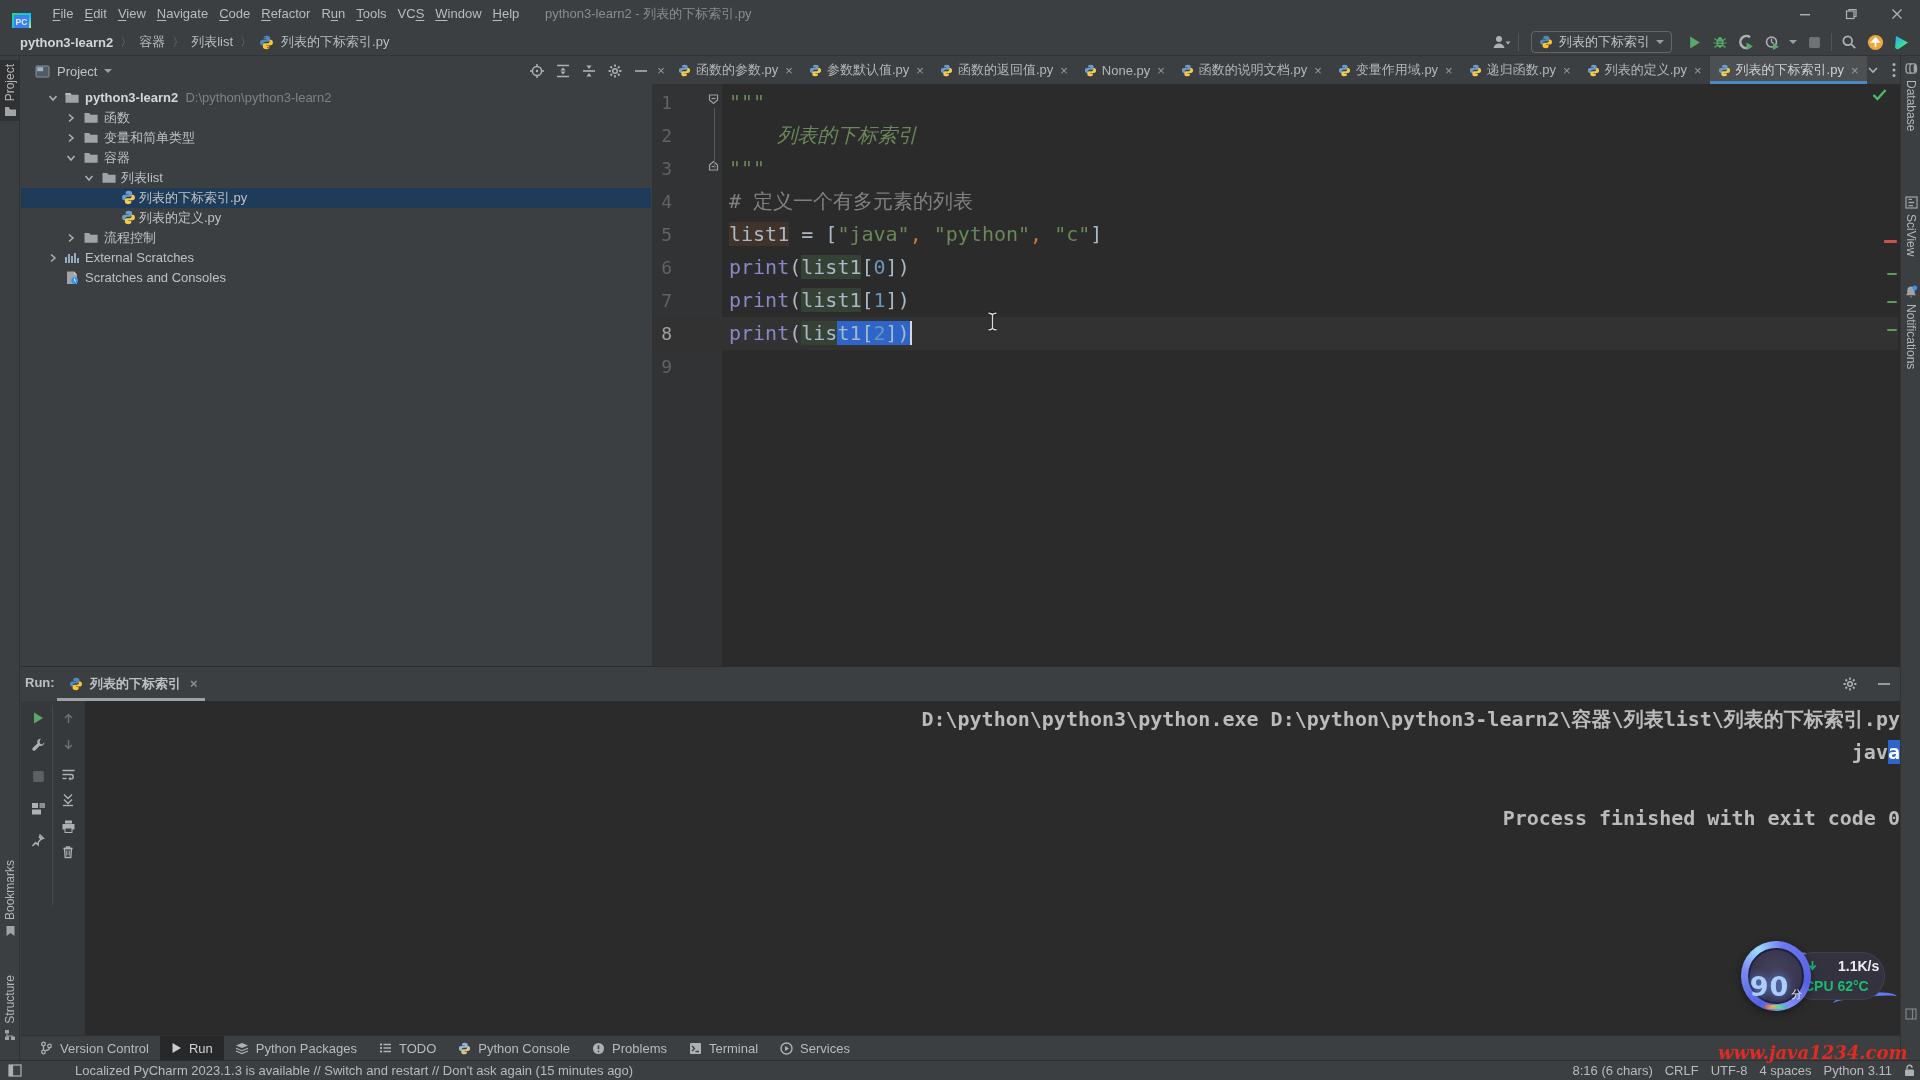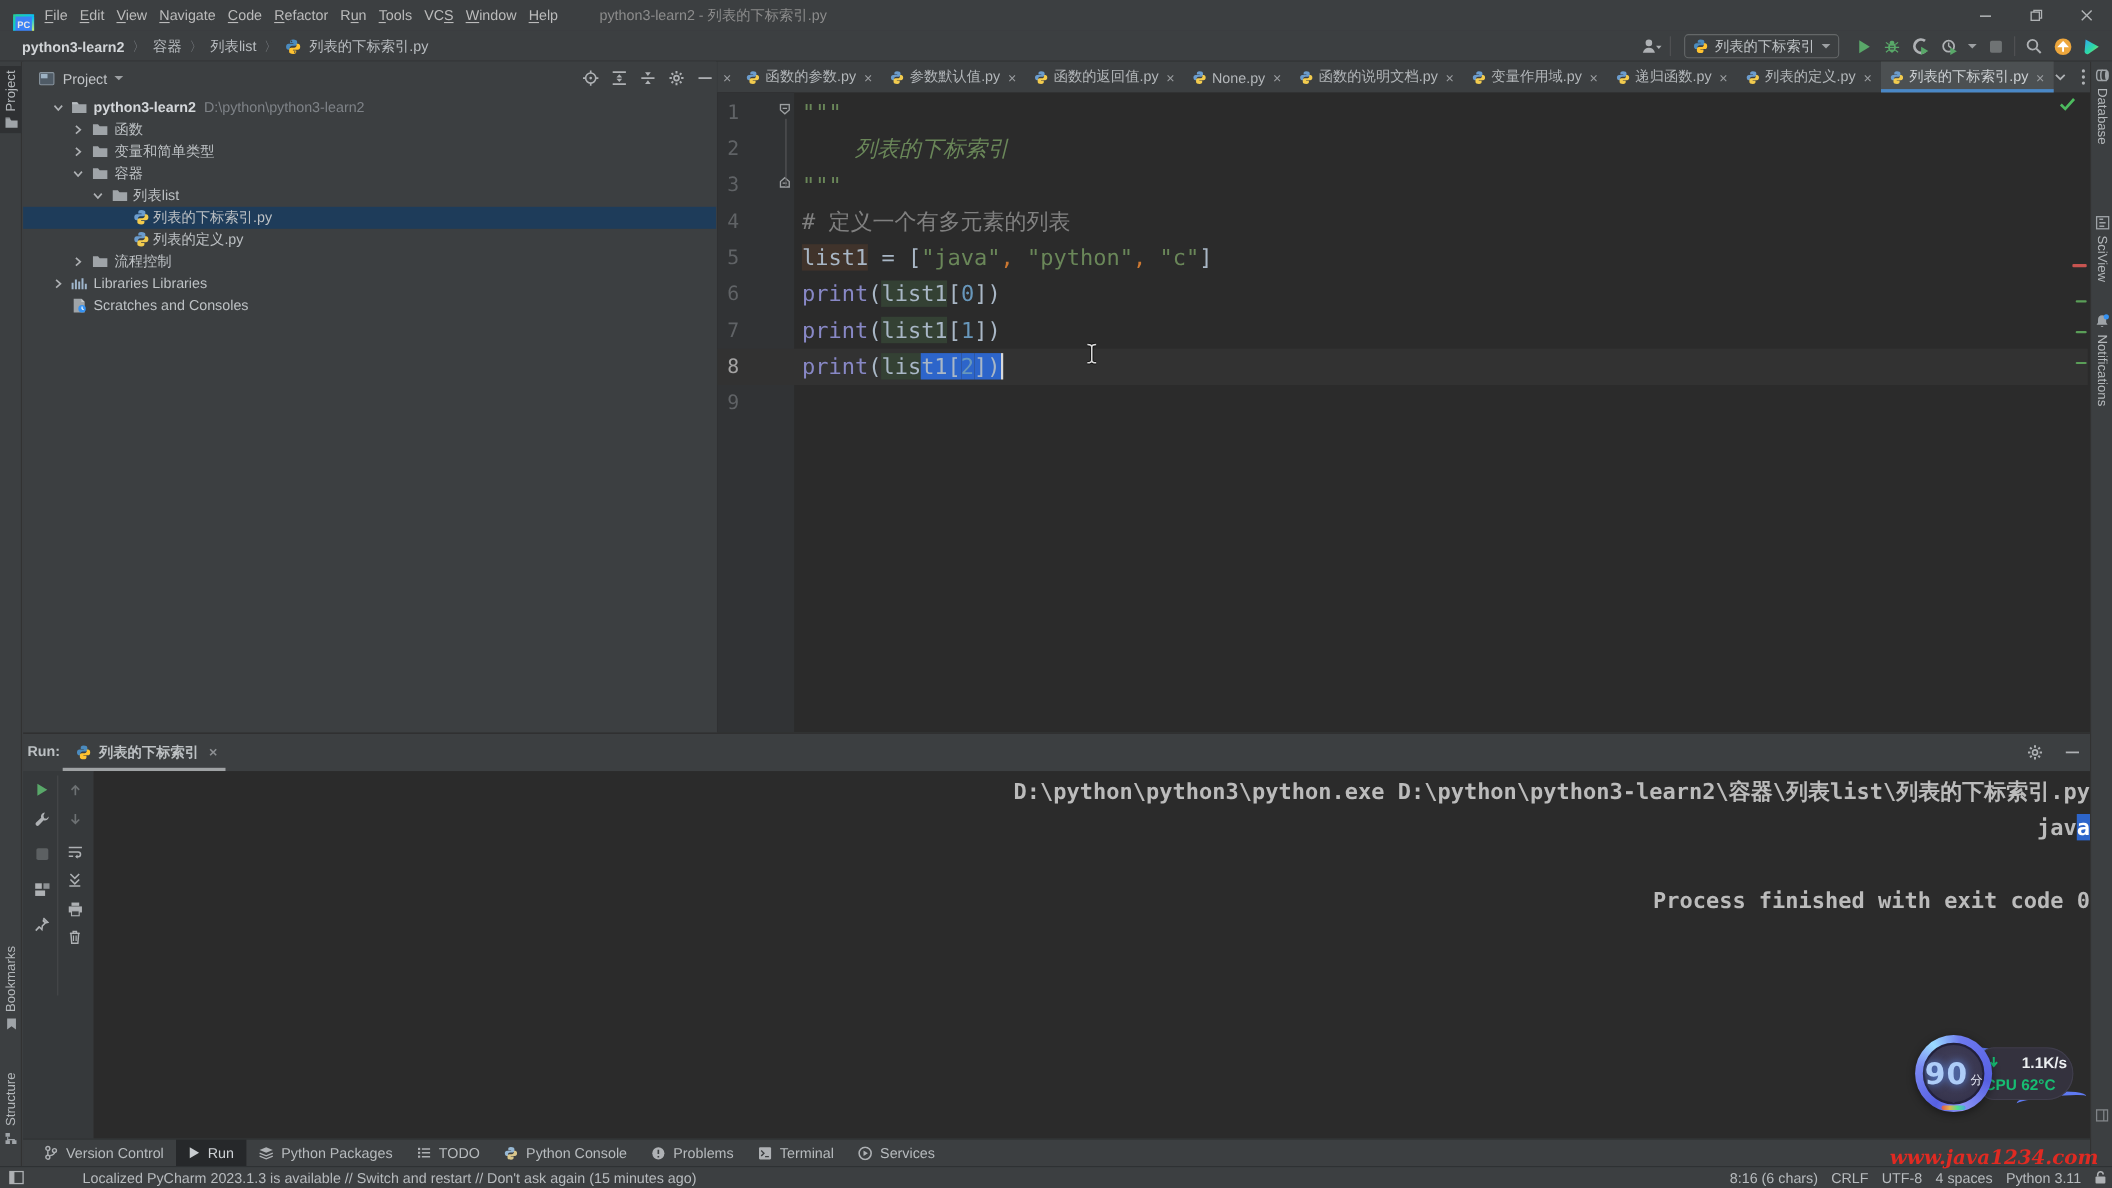--- a/index.html
+++ b/index.html
@@ -9,21 +9,21 @@
     background:#3c3f41; font-family:"Liberation Sans",sans-serif;
     color:#bbbbbb; font-size:13px; cursor:default;
   }
   svg { display:block; }
 
   
   .titlebar { position:absolute; left:0; top:0; width:1920px; height:28px; background:#3c3f41; display:flex; align-items:center; }
   .pc-logo { width:19px; height:19px; margin-left:12px; border-radius:3px; background:#3b82f6;
     border:2px solid transparent; border-image:linear-gradient(135deg,#21d789,#07c3f2 55%,#fcf84a) 1;
     color:#e8e8e8; font-size:8.5px; font-weight:bold; display:flex; align-items:center; justify-content:center; letter-spacing:0;margin-top:16px; }
-  .menubar { display:flex; margin-left:4px; }
+  .menubar { display:flex; margin-left:16px; }
   .menu-item { padding:0 5.5px; height:28px; line-height:28px; color:#bbbbbb; font-size:13px; }
   .menu-item u { text-decoration:underline; text-underline-offset:2px; }
   .win-title { position:absolute; left:545px; top:0; line-height:28px; color:#8c8c8c; font-size:13px; white-space:nowrap; }
   .win-controls { position:absolute; right:0; top:0; height:28px; display:flex; }
   .win-btn { width:46px; height:28px; display:flex; align-items:center; justify-content:center; color:#b0b3b5; }
 
   
   .navbar { position:absolute; left:0; top:28px; width:1920px; height:28px; background:#3c3f41; border-bottom:1px solid #313335; }
   .crumbs { position:absolute; left:20px; top:0; height:28px; display:flex; align-items:center; gap:7px; }
   .crumb { color:#b9bdc1; font-size:13px; }
@@ -127,21 +127,21 @@
   .g-pill .row2 { position:absolute; left:5px; top:26px; color:#17bd72; font-weight:bold; font-size:14px; white-space:nowrap; }
   .g-swoosh1 { position:absolute; left:44px; top:2px; width:74px; height:16px; border-radius:50%;
     border-bottom:4px solid #5f7af2; transform:rotate(6deg); }
   .g-swoosh2 { position:absolute; left:92px; top:52px; width:64px; height:14px; border-radius:50%;
     border-top:4px solid #5f7af2; transform:rotate(-6deg); }
   .g-circle { position:absolute; left:0; top:0; width:70px; height:70px; border-radius:50%;
     background:conic-gradient(from 210deg,#5660e2,#7d8bf5 20%,#9bdcff 32%,#6d79ef 45%,#5660e2 70%,#8c96f7 88%,#5660e2);
     box-shadow:0 2px 8px rgba(0,0,0,.45); }
   .g-inner { position:absolute; left:7px; top:7px; width:56px; height:56px; border-radius:50%;
     background:radial-gradient(circle at 50% 45%,#46445e 0%,#393750 60%,#2e2c44 100%);
-    border:2px solid #23213a; display:flex; align-items:center; justify-content:center; }
+    border:2px solid #23213a; display:flex; align-items:flex-end; justify-content:center; }
   .g-score { color:#aecdf8; font-size:27px; font-weight:bold; font-family:"DejaVu Sans",sans-serif;
     text-shadow:0 0 8px rgba(90,140,240,.9); letter-spacing:1px; }
   .g-unit { color:#e6e9f5; font-size:11px; margin:10px 0 0 2px; }
   .g-tick { position:absolute; left:24px; top:64px; width:22px; height:4px; border-radius:2px;
     background:linear-gradient(90deg,#e05a4e,#e0b14e,#4ee08e,#4ea8e0); }
 
   
   .watermark { position:absolute; left:1718px; top:1042px; z-index:40; color:#e02a22;
     font-family:"DejaVu Serif",serif; font-style:italic; font-weight:bold; font-size:18px; white-space:nowrap; }
   .mouse-cursor { position:absolute; left:986px; top:311px; z-index:50; }
@@ -500,21 +500,21 @@
         <span class="chev" style="left:26px">
             <svg width="12" height="12" viewBox="0 0 12 12">
               <path d="M4 2.5l4 3.5-4 3.5" fill="none" stroke="#aeb1b4" stroke-width="1.5"></path>
             </svg>
           </span>
         <span class="ticon" style="left:43px">
             <svg width="16" height="16" viewBox="0 0 16 16">
               <path d="M2 13V7M5 13V4M8 13V6M11 13V3M14 13V8" stroke="#9fb6cd" stroke-width="1.8"></path>
             </svg>
           </span>
-        <span class="tlabel" style="left:64px">Libraries Libraries</span>
+        <span class="tlabel" style="left:64px">External Scratches</span>
       </div>
       <div class="trow">
         <span class="ticon" style="left:43px">
             <svg width="16" height="16" viewBox="0 0 16 16">
               <path d="M3 1.5h7l3 3V14H3z" fill="#9fa4a8"></path>
               <path d="M10 1.5v3h3" fill="#c6cacd"></path>
               <circle cx="10.6" cy="10.6" r="3.4" fill="#3592f2"></circle>
               <path d="M10.6 8.6v2l1.4 1" stroke="#fff" stroke-width="1" fill="none"></path>
             </svg>
           </span>

